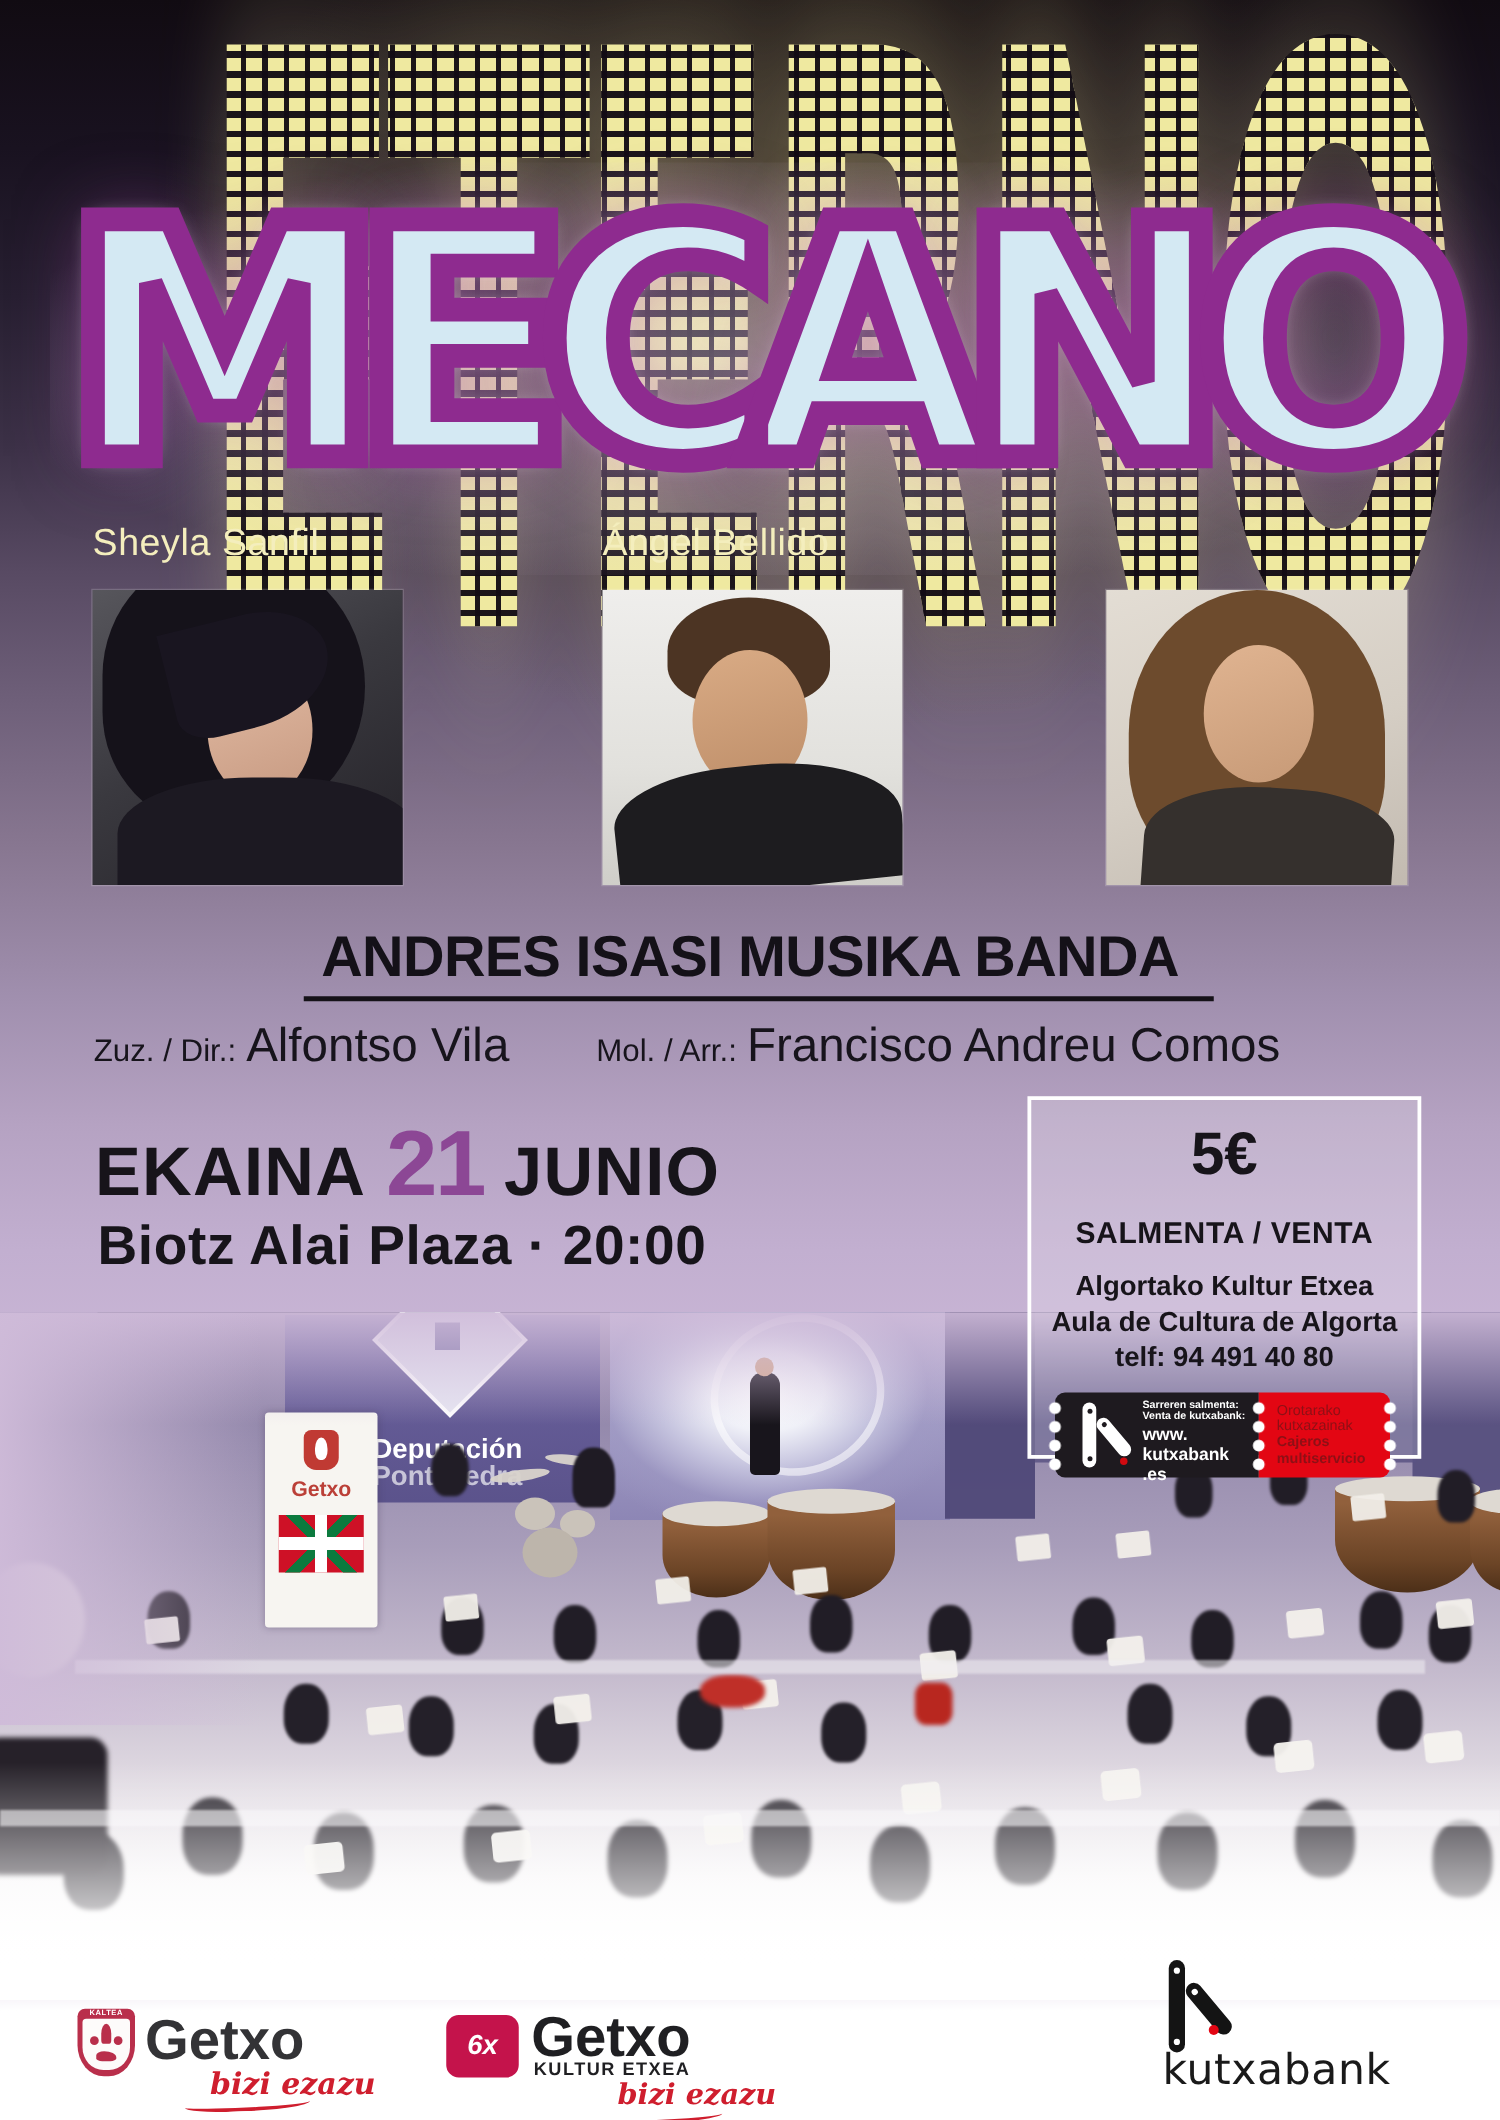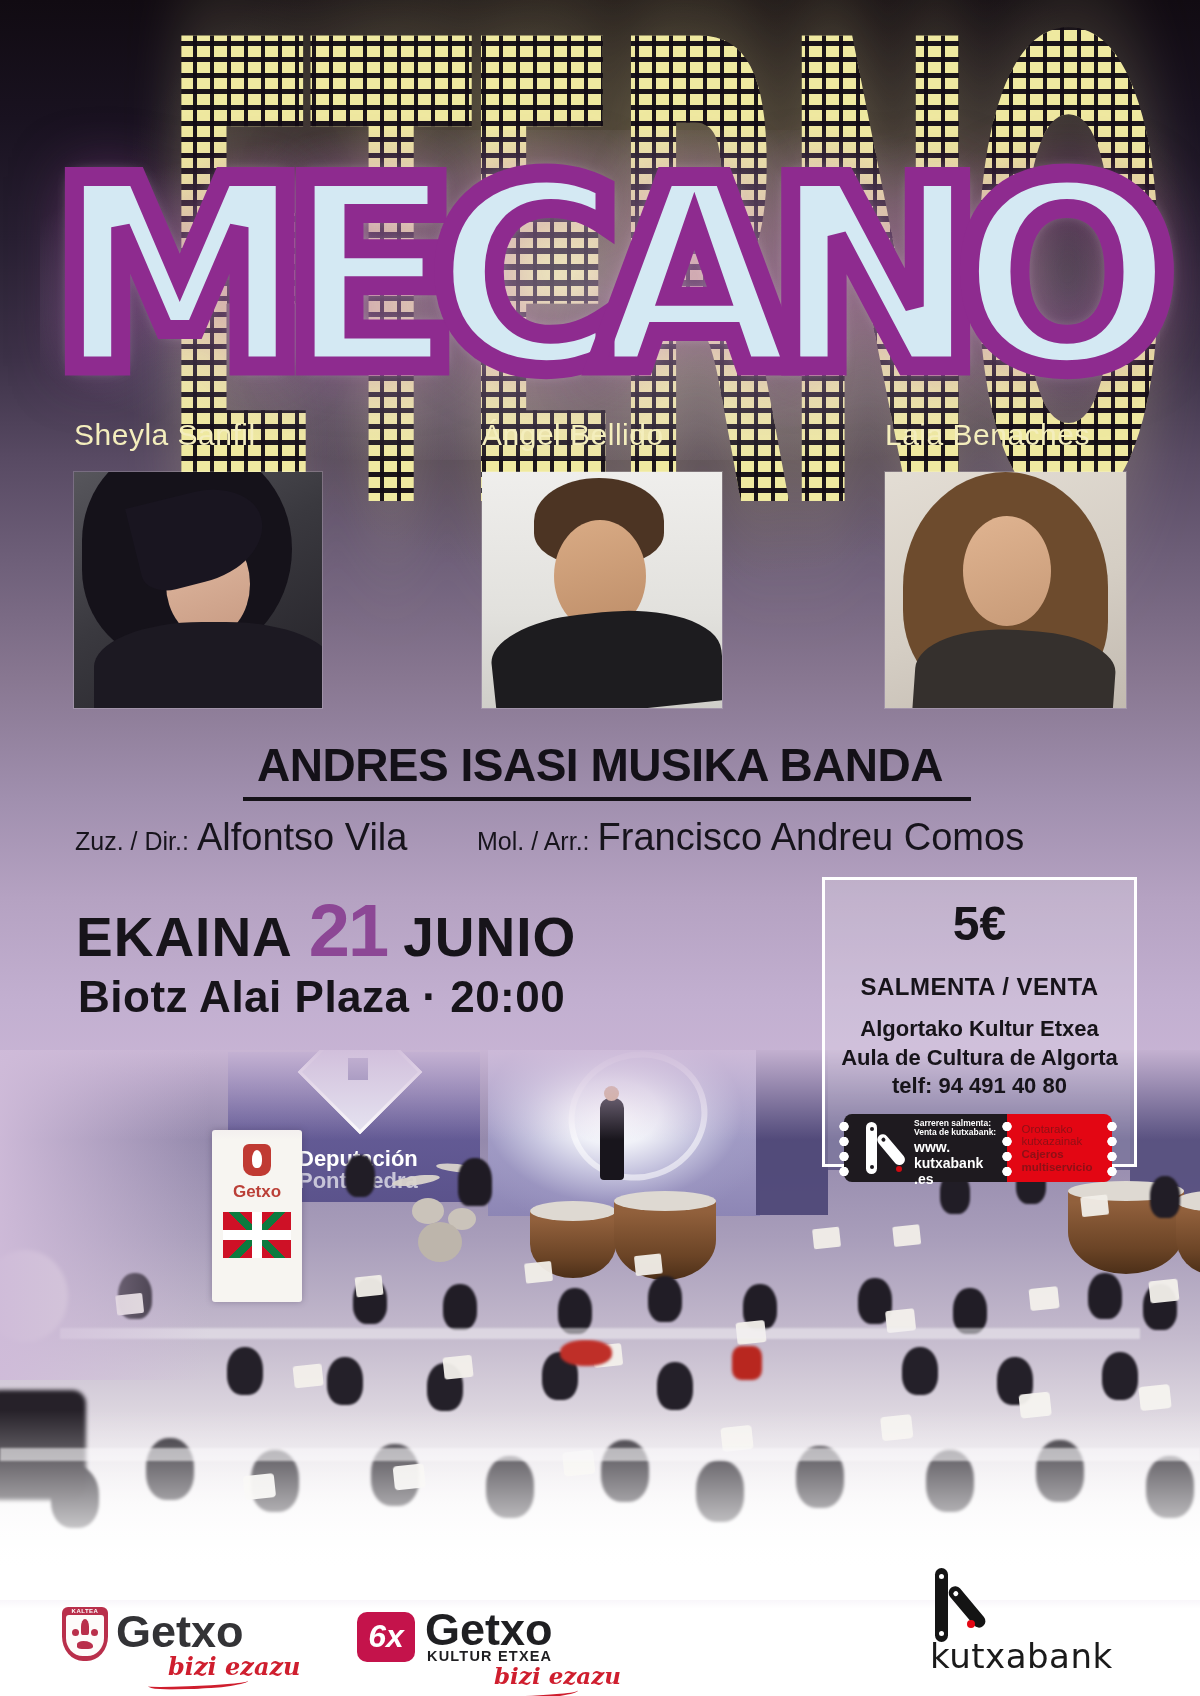--- a/index.html
+++ b/index.html
@@ -189,21 +189,21 @@
   .gx-emblem .d1,.gx-emblem .d2{position:absolute;top:22px;width:7px;height:7px;border-radius:50%;background:#b92f4b;}
   .gx-emblem .d1{left:10px;} .gx-emblem .d2{left:29px;}
   .gx-emblem .wolf{position:absolute;left:15px;top:34px;width:16px;height:8px;background:#b92f4b;border-radius:40% 60% 30% 30%;}
   .gx-name{position:absolute;left:116px;top:1606px;font-size:45px;font-weight:700;color:#333336;z-index:12;}
   .tagline{font-family:"DejaVu Serif",serif;font-style:italic;font-weight:700;color:#cf1e2e;z-index:12;margin-left:16px;}
   .gx-tag{position:absolute;left:152px;top:1652px;font-size:24px;}
   .swoosh{position:absolute;height:8px;border-bottom:3px solid #cf1e2e;border-radius:0 0 90% 60%;transform:rotate(-2deg);z-index:12;}
   .gx-sw{left:148px;top:1678px;width:100px;}
   
   .kx-icon{position:absolute;left:357px;top:1612px;width:58px;height:50px;background:#c4134b;border-radius:10px;z-index:12;
-    color:#fff;font-size:32px;font-weight:700;font-style:italic;text-align:center;line-height:48px;}
+    color:#fff;font-size:22px;font-weight:700;font-style:italic;text-align:center;line-height:48px;}
   .kx-name{position:absolute;left:425px;top:1604px;font-size:45px;font-weight:700;color:#1f1f22;z-index:12;}
   .kx-sub{position:absolute;left:427px;top:1648px;font-size:14.5px;font-weight:700;letter-spacing:1.2px;color:#1f1f22;z-index:12;}
   .kx-tag{position:absolute;left:478px;top:1662px;font-size:23px;}
   .kx-sw{left:474px;top:1688px;width:104px;}
   
   .inf{position:absolute;left:598px;top:1576px;width:232px;text-align:center;z-index:12;}
   .inf svg{display:block;margin:0 auto;}
   .inf-name{font-family:"Liberation Serif",serif;font-size:40px;letter-spacing:4px;color:#131313;line-height:1.05;}
   .inf-name::first-letter{font-size:1.22em;}
   .inf-sub{font-family:"Liberation Serif",serif;font-size:12.5px;letter-spacing:1.2px;color:#1a1a1a;margin-top:3px;}
@@ -225,21 +225,20 @@
 
   <div class="eterno-glow"></div>
   <div class="eterno-wrap">
     <span class="eterno">ETERNO</span>
   </div>
   <div class="mecano-glow"></div>
   <div class="mecano">MECANO</div>
 
   <div class="perf-name pn1">Sheyla Sanfil</div>
   <div class="perf-name pn2">Ángel Bellido</div>
-  <div class="perf-name pn3">Laia Benaches</div>
 
   <div class="pcard pc1">
     <div class="por hair"></div>
     <div class="por face"></div>
     <div class="por fringe"></div>
     <div class="por-body body1"></div>
   </div>
   <div class="pcard pc2">
     <div class="por hair"></div>
     <div class="por face"></div>

